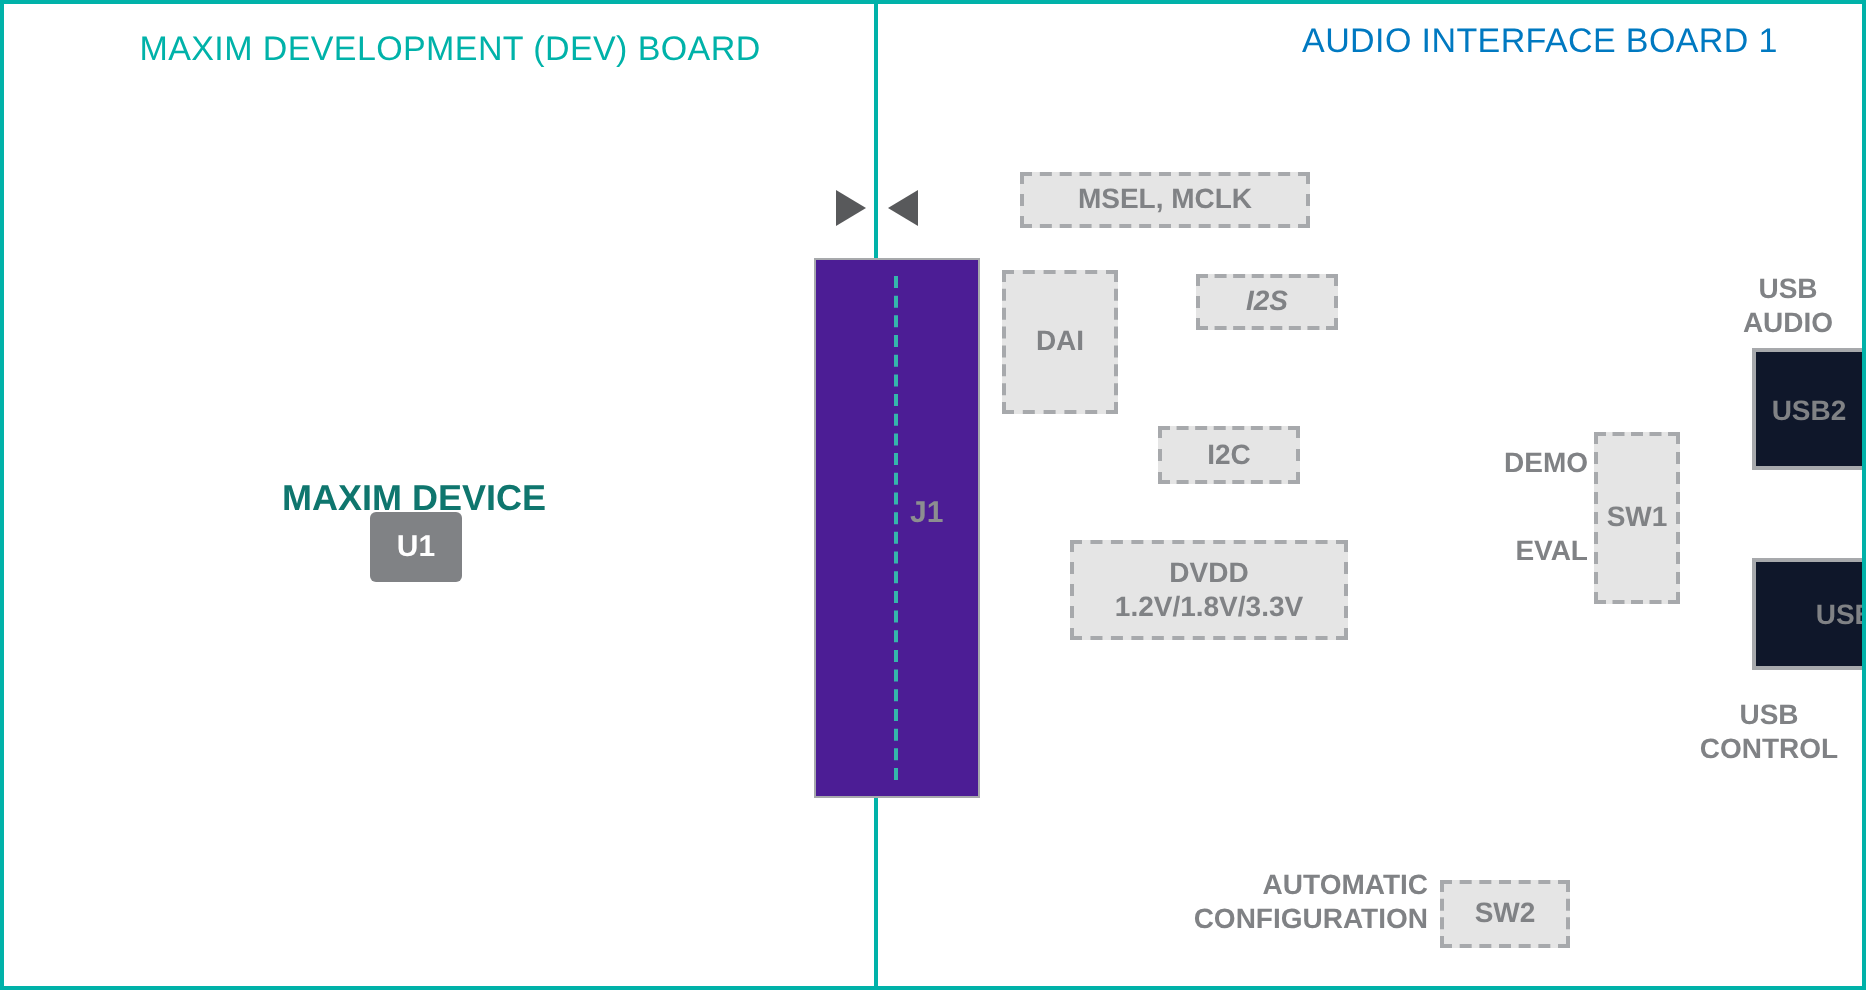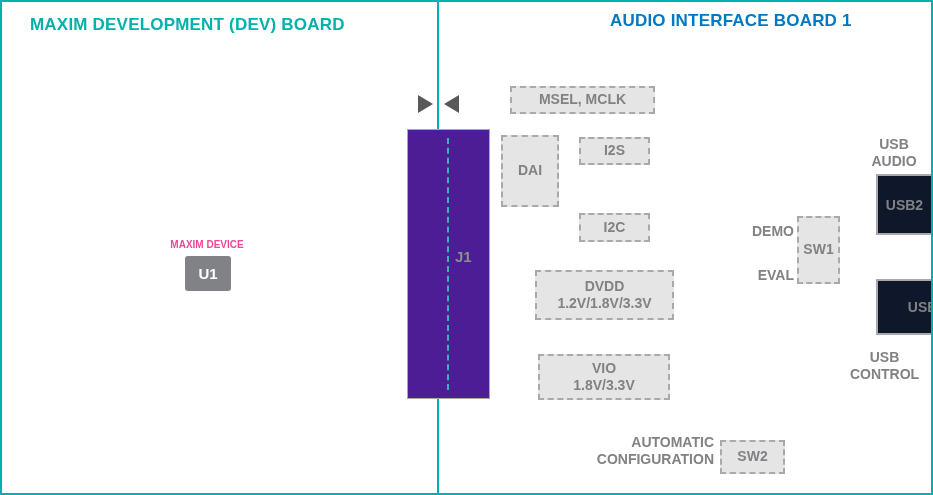--- a/index.html
+++ b/index.html
@@ -8,23 +8,24 @@
     width: 933px;
     height: 495px;
     background: #ffffff;
     border: 2px solid #00b2a9;
     box-sizing: border-box;
     font-family: "Liberation Sans", sans-serif;
     overflow: hidden;
   }
   .abs { position: absolute; }
   .title {
-    font-weight: bold;
+    font-weight: normal;
     font-size: 17px;
     letter-spacing: 0.2px;
+    text-align: center;
     white-space: nowrap;
   }
   .title-dev { color: #00b2a9; }
   .title-audio { color: #0079c1; }
   .divider {
     position: absolute;
     left: 435px;
     width: 2px;
     background: #00b2a9;
   }
@@ -80,23 +81,23 @@
     justify-content: center;
     box-sizing: border-box;
   }
   .gray-label {
     color: #808285;
     font-weight: bold;
     font-size: 14px;
     line-height: 1.22;
   }
   .teal-label {
-    color: #ec4899;
+    color: #0f766e;
     font-weight: bold;
-    font-size: 10px;
+    font-size: 18px;
     text-align: center;
   }
   .chip {
     background: #808285;
     color: #ffffff;
     font-weight: bold;
     font-size: 15px;
     border-radius: 3px;
     display: flex;
     align-items: center;
@@ -126,41 +127,35 @@
     <div class="connector-label">J1</div>
   </div>
 
   <div class="abs teal-label" style="left:120px; top:237px; width:170px;">MAXIM DEVICE</div>
   <div class="abs chip" style="left:183px; top:254px; width:46px; height:35px;">U1</div>
 
   <div class="abs dashed-box" style="left:508px; top:84px; width:145px; height:28px;">MSEL, MCLK</div>
 
   <div class="abs dashed-box" style="left:499px; top:133px; width:58px; height:72px;">DAI</div>
 
-  <div class="abs dashed-box" style="left:577px; top:135px; width:71px; height:28px;">I2S</div>
+  <div class="abs dashed-box" style="left:596px; top:135px; width:71px; height:28px;font-style:italic;">I2S</div>
 
   <div class="abs dashed-box" style="left:577px; top:211px; width:71px; height:29px;">I2C</div>
 
   <div class="abs dashed-box two-line" style="left:533px; top:268px; width:139px; height:50px;">
     <div>
       <span>DVDD</span>
       <span>1.2V/1.8V/3.3V</span>
     </div>
   </div>
 
-  <div class="abs dashed-box two-line" style="left:536px; top:352px; width:132px; height:46px;">
-    <div>
-      <span>VIO</span>
-      <span>1.8V/3.3V</span>
-    </div>
-  </div>
 
   <div class="abs gray-label right-align" style="left:730px; top:221px; width:62px;">DEMO</div>
   <div class="abs gray-label right-align" style="left:730px; top:265px; width:62px;">EVAL</div>
-  <div class="abs dashed-box" style="left:795px; top:214px; width:43px; height:68px;">SW1</div>
+  <div class="abs dashed-box" style="left:795px; top:214px; width:43px; height:86px;">SW1</div>
 
   <div class="abs gray-label two-line" style="left:855px; top:134px; width:74px;">
     <span>USB</span>
     <span>AUDIO</span>
   </div>
   <div class="abs solid-box" style="left:874px; top:172px; width:57px; height:61px;">USB2</div>
 
   <div class="abs solid-box" style="left:874px; top:277px; width:57px; height:56px;padding-left:44px;">USB1</div>
   <div class="abs gray-label two-line" style="left:836px; top:347px; width:93px;">
     <span>USB</span>

